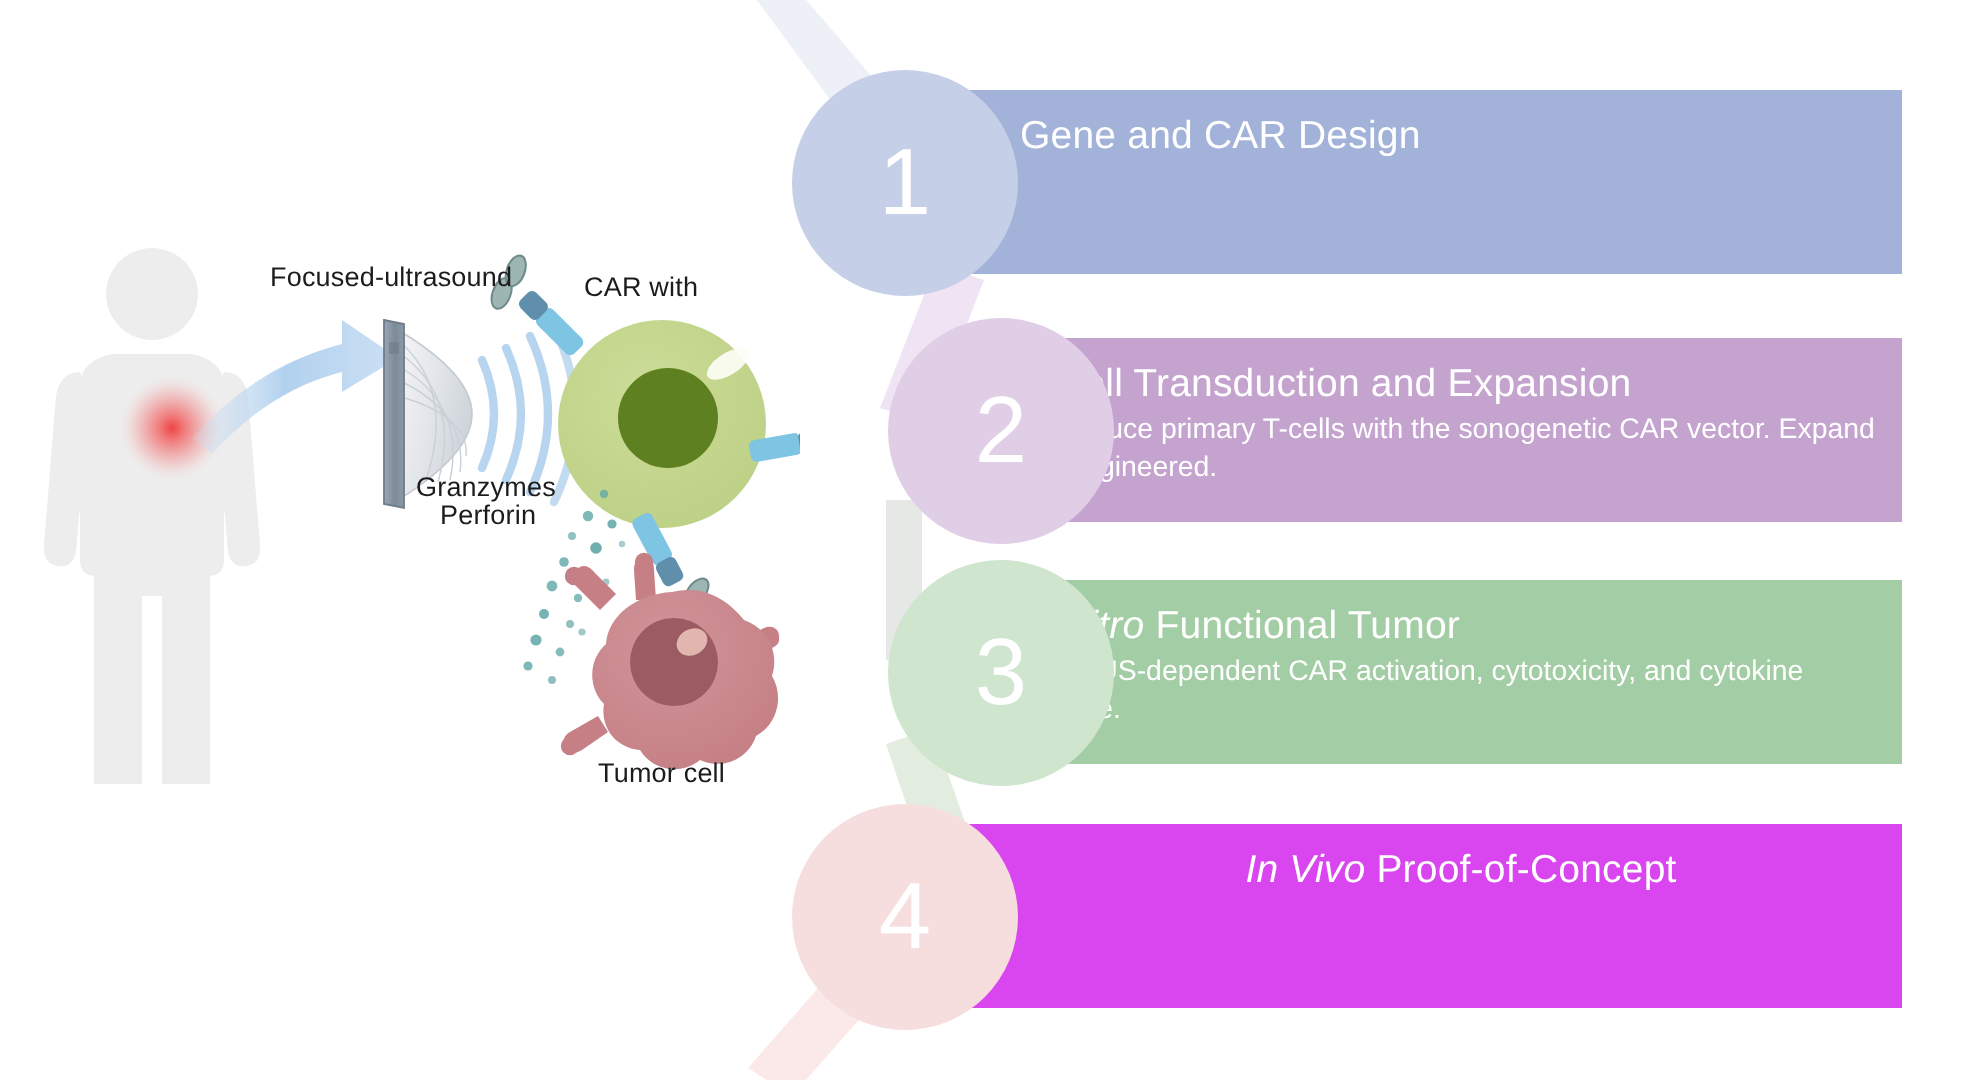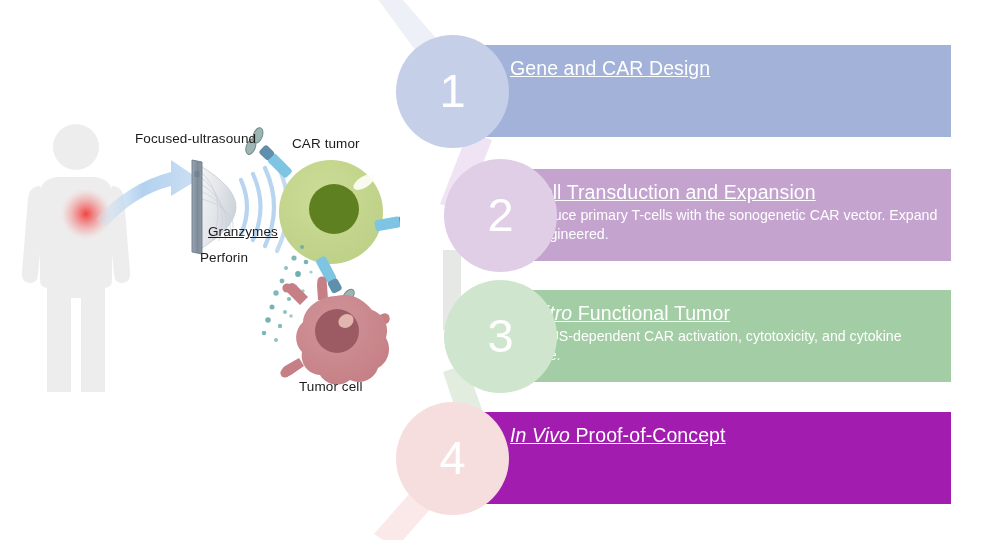--- a/index.html
+++ b/index.html
@@ -32,22 +32,22 @@
   .illus-label {
     position: absolute;
     font-family: "Liberation Sans", sans-serif;
     font-size: 13.5px;
     color: #1c1c1c;
     white-space: nowrap;
     letter-spacing: 0.1px;
   }
   #label-fus  { left: 135px; top: 131px; }
   #label-car  { left: 292px; top: 136px; }
-  #label-gran { left: 208px; top: 224px; text-decoration: underline; }
-  #label-perf { left: 200px; top: 250px; }
+  #label-gran { left: 208px; top: 236px; }
+  #label-perf { left: 220px; top: 250px; }
   #label-tum  { left: 299px; top: 379px; }
 
   
   #flow {
     position: absolute;
     left: 0; top: 0;
     width: 991px;
     height: 540px;
   }
   .step-bar {
@@ -59,21 +59,20 @@
     padding: 11px 0 0 32px;
     color: #ffffff;
   }
   .step-title {
     font-size: 19.5px;
     font-weight: 400;
     line-height: 24px;
     letter-spacing: 0.1px;
     margin: 0;
     white-space: nowrap;
-    text-decoration: underline;
   }
   .step-title em {
     font-style: italic;
   }
   .step-desc {
     font-size: 14.2px;
     line-height: 18.5px;
     margin: 2px 0 0 0;
     max-width: 430px;
   }
@@ -256,21 +255,21 @@
                  C340 388 326 385 320 375
                  C308 374 300 364 302 352
                  C294 344 294 330 303 322
                  C304 308 318 297 336 296 Z" fill="url(#tumGrad)"></path>
         <circle cx="337" cy="331" r="22" fill="#9c5b62"></circle>
         <ellipse cx="346" cy="321" rx="8" ry="6.5" fill="#e0b6ae" transform="rotate(-30 346 321)"></ellipse>
       </g>
     </svg>
 
     <div class="illus-label" id="label-fus">Focused-ultrasound</div>
-    <div class="illus-label" id="label-car">CAR tumor</div>
+    <div class="illus-label" id="label-car">CAR with</div>
     <div class="illus-label" id="label-gran">Granzymes</div>
     <div class="illus-label" id="label-perf">Perforin</div>
     <div class="illus-label" id="label-tum">Tumor cell</div>
   </div>
 
   <div id="flow">
 
     <svg width="991" height="540" viewBox="0 0 991 540" style="position:absolute;left:0;top:0;">
       <g>
           <path d="M374 -6 L398 -6 L470 78 L446 92 Z" fill="#eef0f7"></path>
@@ -305,21 +304,21 @@
     </div>
 
     <div class="step-bar" style="top: 290px; background: rgb(163, 205, 164);">
       <div class="step-title"><em>In Vitro</em><span> Functional Tumor</span></div>
       <div class="step-desc">Test FUS-dependent CAR activation, cytotoxicity, and cytokine release.</div>
     </div>
     <div class="step-circle" style="left: 444px; top: 280px; width: 113px; height: 113px; background: rgb(207, 229, 205);">
       <span class="step-num">3</span>
     </div>
 
-    <div class="step-bar" style="top: 412px; background: #a21caf;">
+    <div class="step-bar" style="top: 412px; background: #d946ef; text-align: center;">
       <div class="step-title"><em>In Vivo</em><span> Proof-of-Concept</span></div>
     </div>
     <div class="step-circle" style="left: 396px; top: 402px; width: 113px; height: 113px; background: rgb(247, 222, 222);">
       <span class="step-num">4</span>
     </div>
 
   </div>
 </div>
 
 </body></html>

